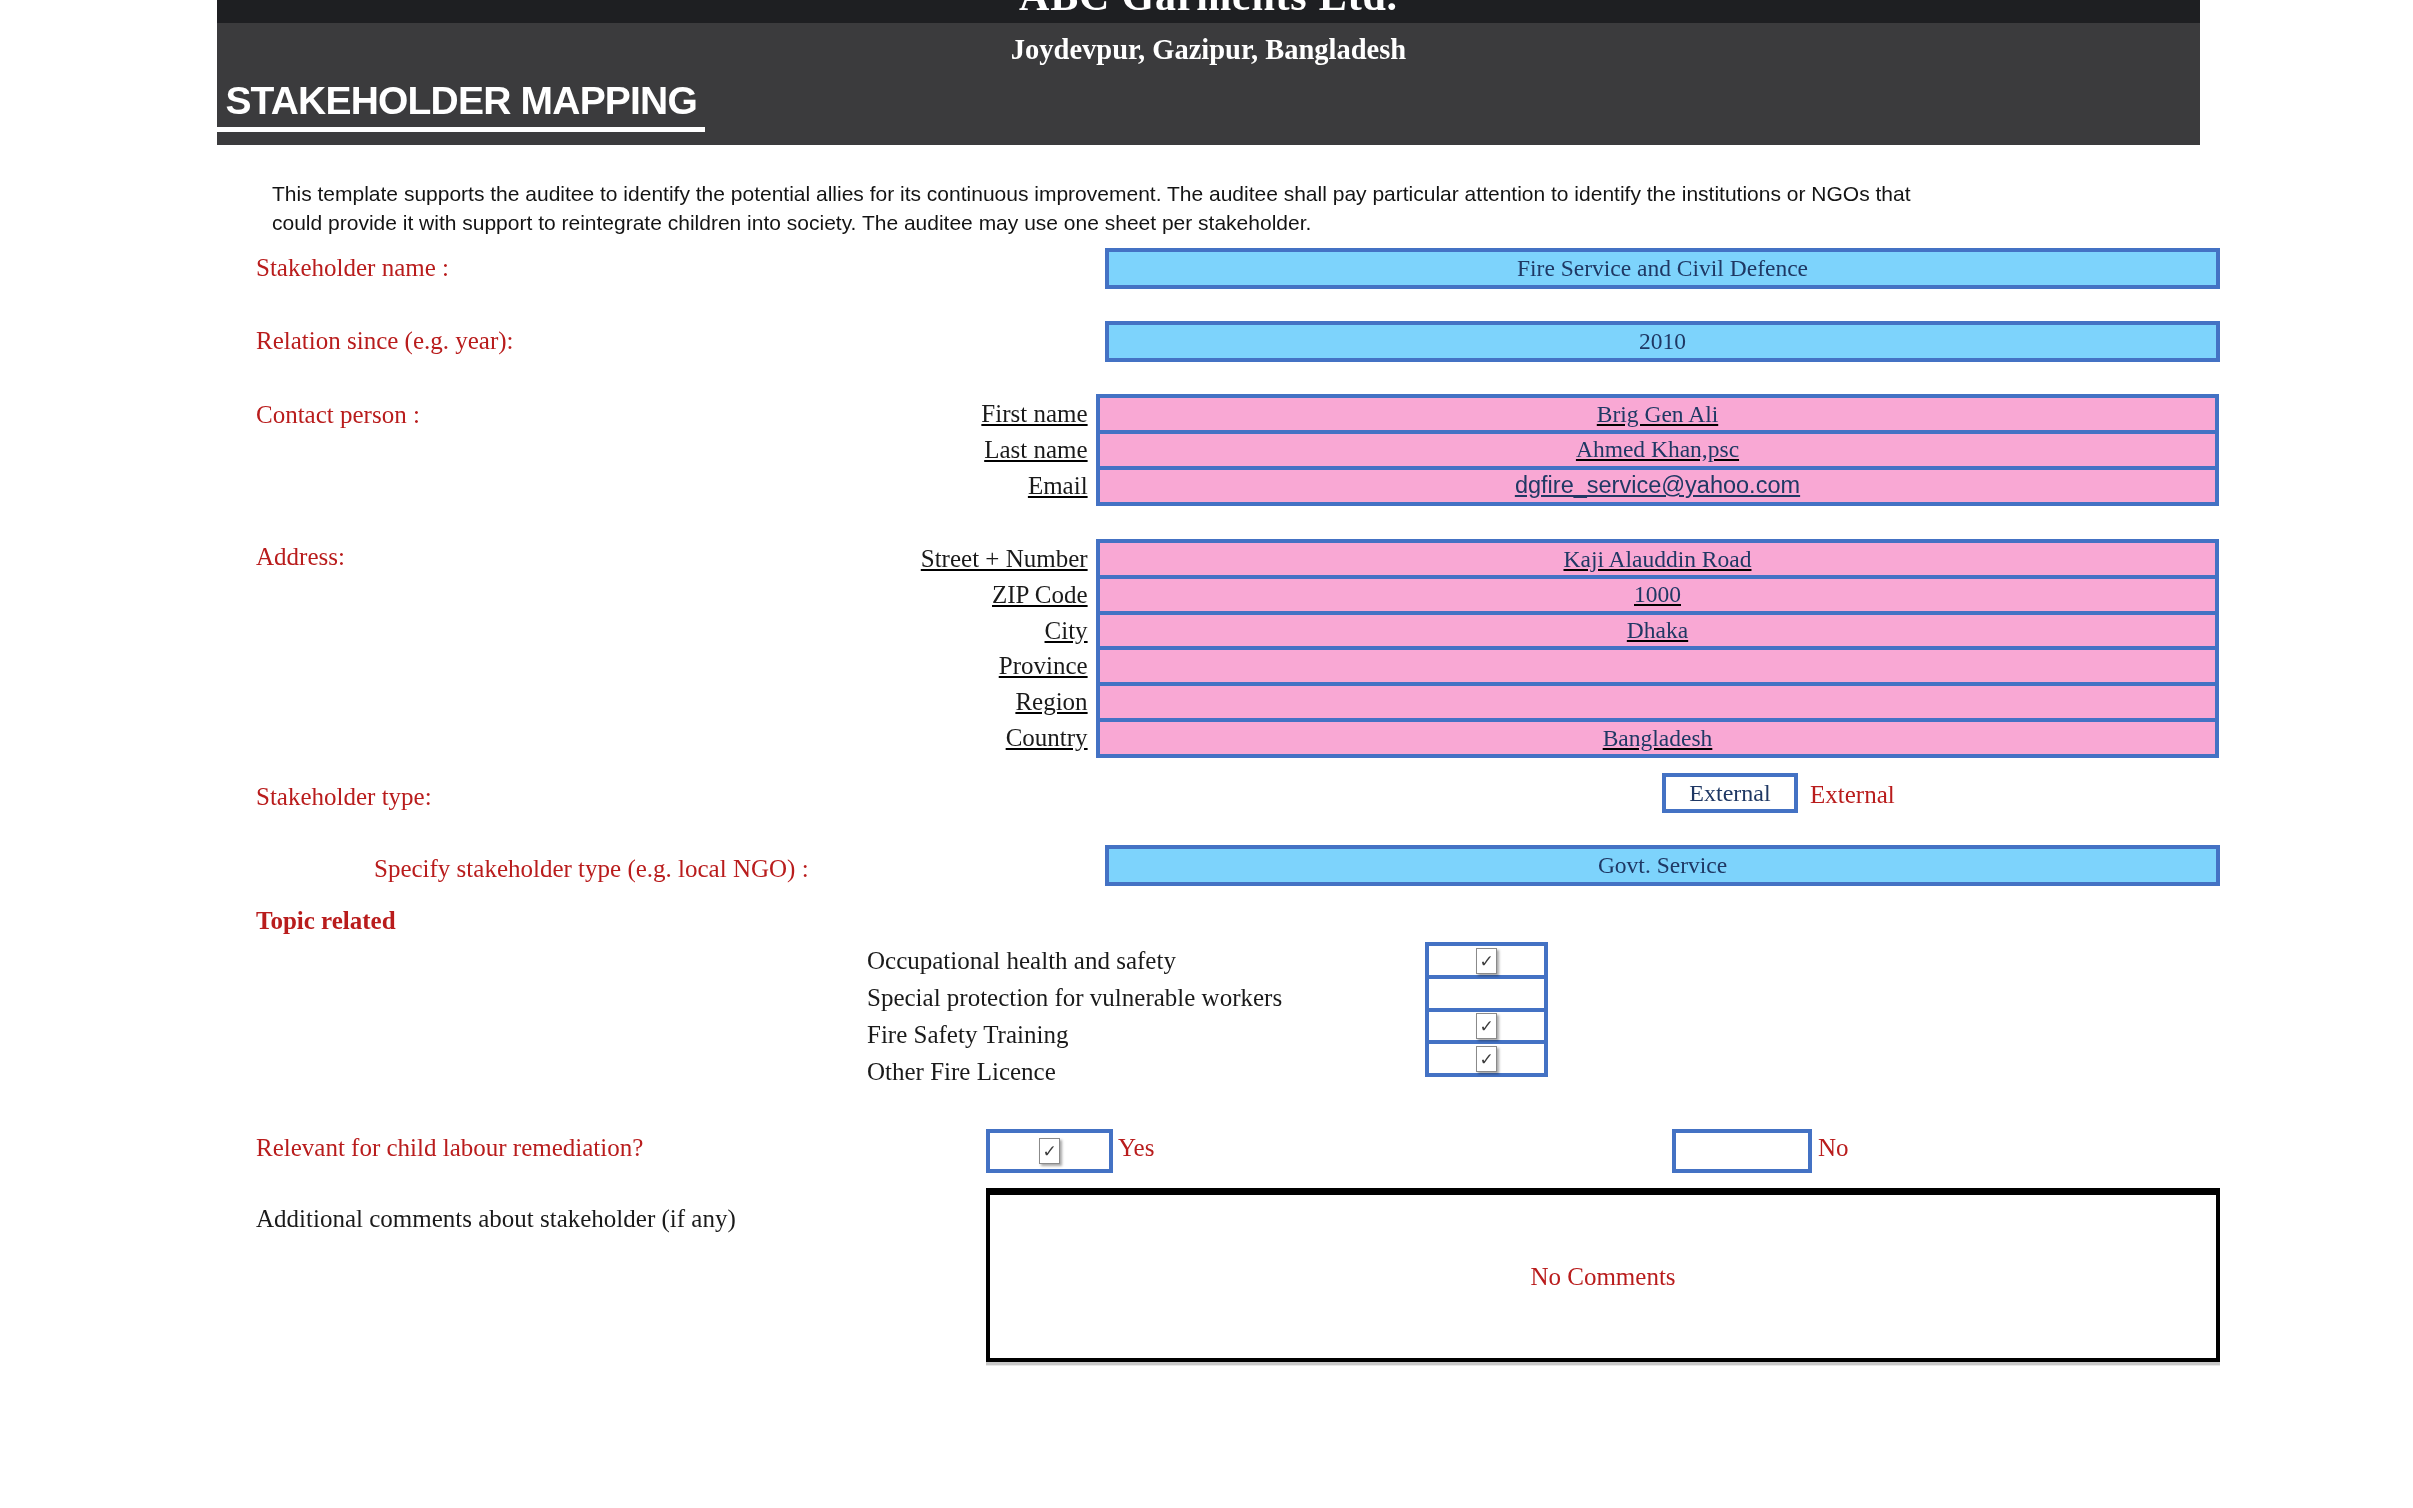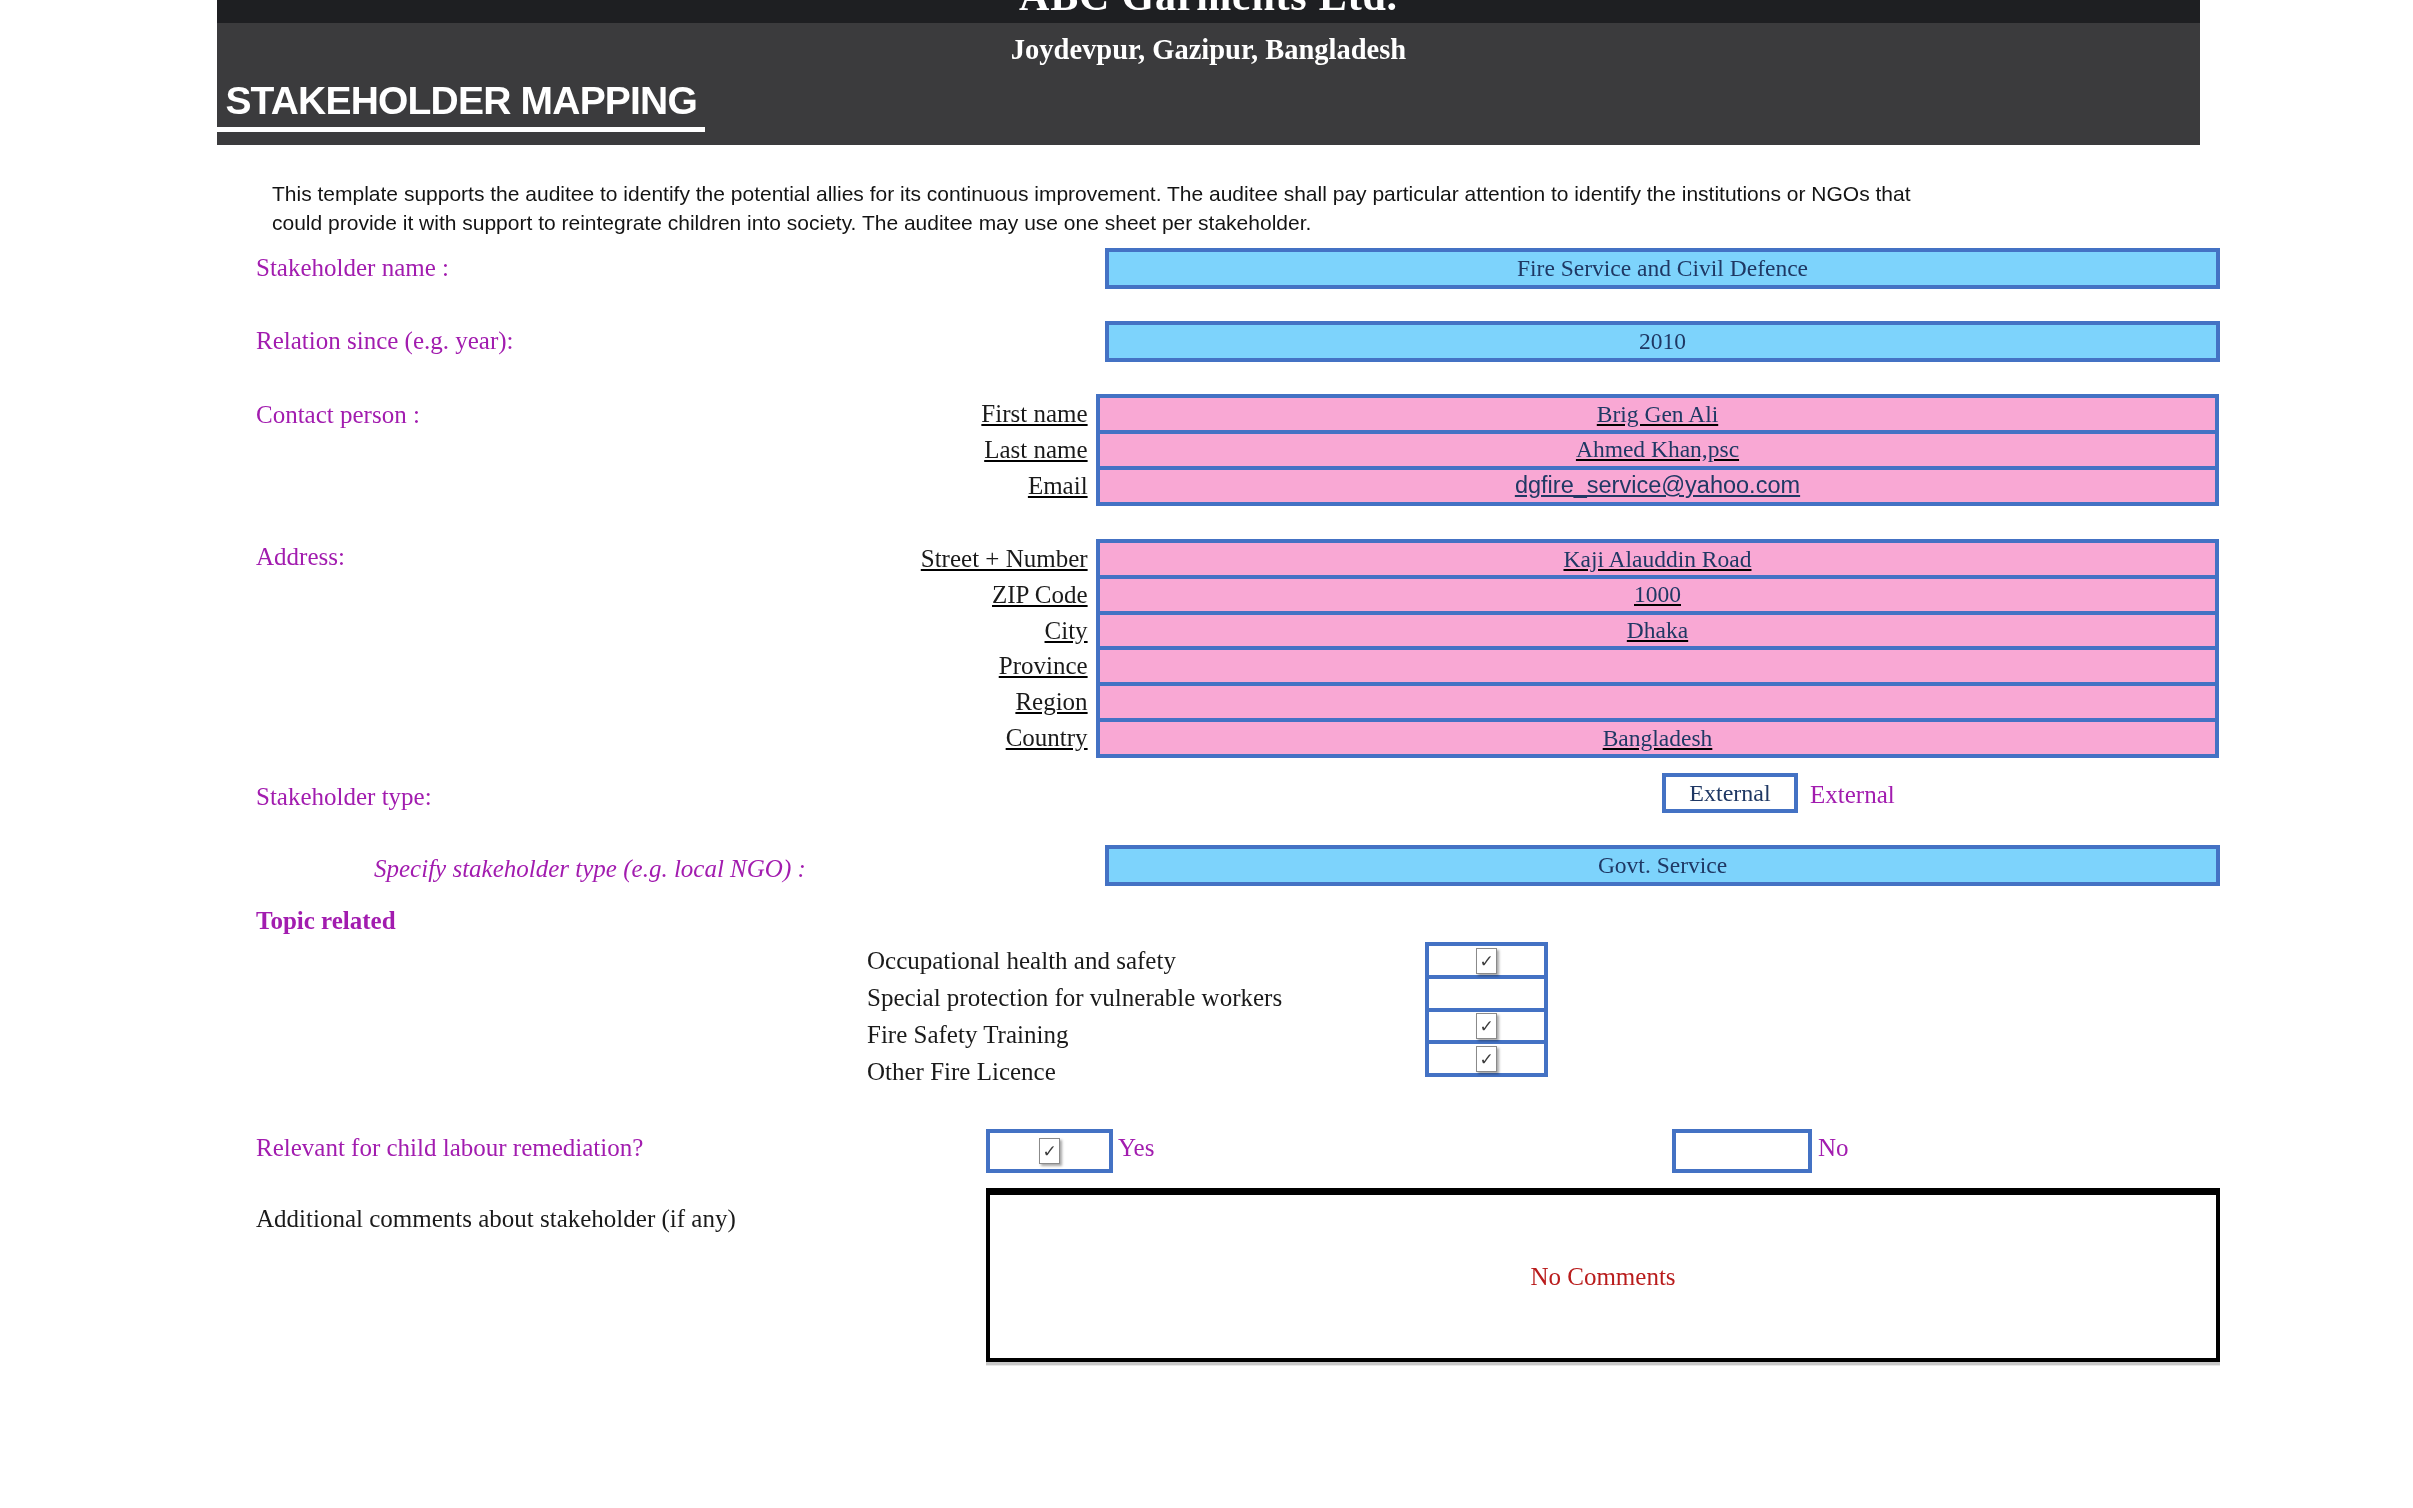--- a/index.html
+++ b/index.html
@@ -15,23 +15,23 @@
               font:700 28.5px "Liberation Serif", serif; color:#ffffff; }
   .map-title-wrap { position:absolute; left:0; top:79px; width:100%; text-align:left; }
   .map-title { display:inline-block; font:700 39px "Liberation Sans", sans-serif; letter-spacing:-0.8px;
                color:#ffffff; border-bottom:5px solid #ffffff; padding:0 8.4px 4.2px 8.4px; }
 
   
   .intro { position:absolute; left:272px; top:159px; width:1668px;
            font:400 21px "Liberation Sans", sans-serif; color:#141414; line-height:28.5px; }
 
   
-  .lbl { position:absolute; font:400 25px "Liberation Serif", serif; color:#a21caf; white-space:nowrap; }
+  .lbl { position:absolute; font:400 25px "Liberation Serif", serif; color:#b91c1c; white-space:nowrap; }
   .lbl.bold { font-weight:700; }
-  .lbl.italic { font-style:italic; }
+  .lbl.italic { }
   .vbox { position:absolute; left:1105px; width:1115px; height:41px; box-sizing:border-box;
           border:4.2px solid #4472c4; background:#7dd3fc;
           display:flex; align-items:center; justify-content:center; }
   .vtext { font:400 23.5px "Liberation Serif", serif; color:#1f3864; }
   .vtext.link { font-family:"Liberation Sans", sans-serif; text-decoration:underline; }
 
   
   .group { position:absolute; left:754px; width:1465px; }
   .grow { display:flex; height:40px;text-decoration:underline; }
   .grow + .grow { margin-top:-4.2px; }

